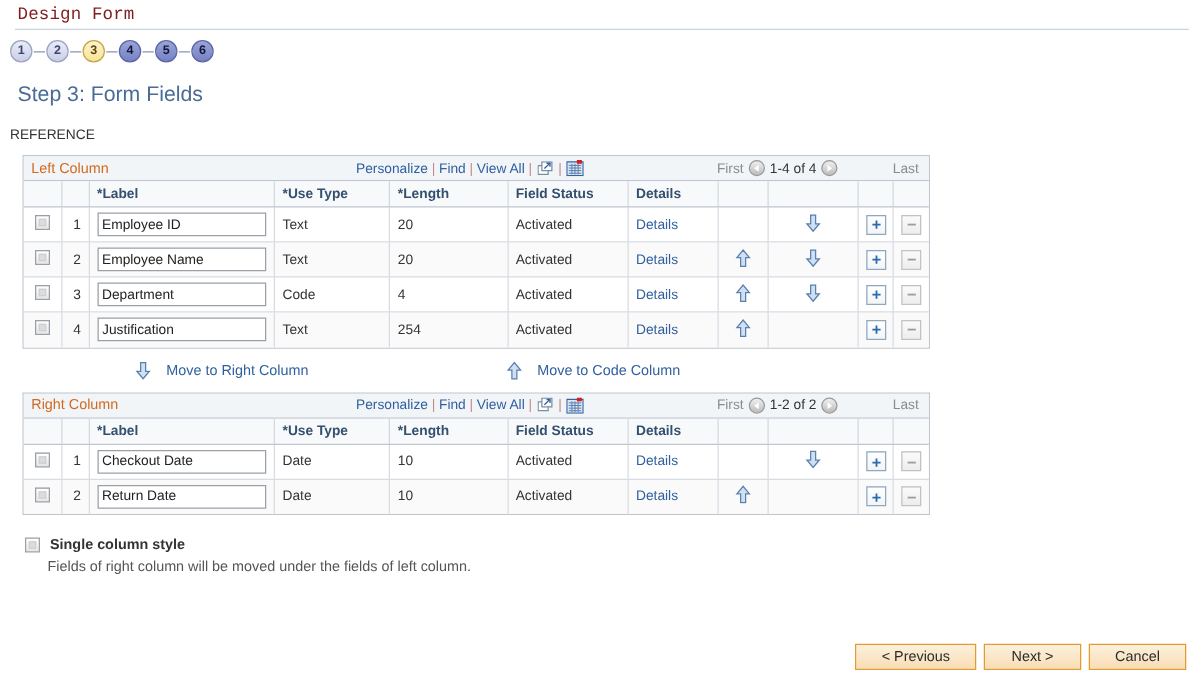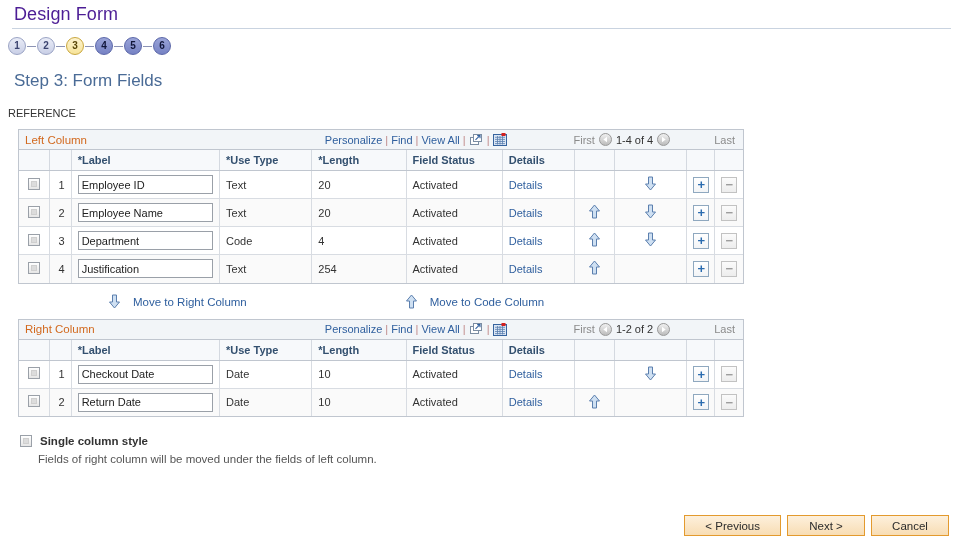--- a/index.html
+++ b/index.html
@@ -16,23 +16,23 @@
     color: #333333;
     overflow: hidden;
     position: relative;
   }
 
   
   .page-title-wrap {
     padding: 4px 0 0 14px;
   }
   .page-title {
-    font-size: 18px;
-    color: #4c1d95;
-    font-family: Liberation Sans, sans-serif;
+    font-size: 14px;
+    color: #7f1d1d;
+    font-family: Liberation Mono, monospace;
     letter-spacing: .1px;
   }
   .title-rule {
     margin: 3px 10px 0 12px;
     height: 1px;
     background: #c9d3e0;
     border: 0;
   }
 
   
@@ -114,20 +114,21 @@
     background: #ffffff;
   }
   .grid-header-bar {
     background: #f2f5f8;
     border-bottom: 1px solid #c0c6cf;
     height: 20px;
     display: flex;
     align-items: center;
     padding: 0 4px 0 6px;
     box-sizing: border-box;
+    gap: 40px;
   }
   .grid-caption {
     color: #d2691e;
     font-size: 11.5px;
     flex: 0 0 auto;
     white-space: nowrap;
   }
   .grid-bar-spacer { flex: 1 1 auto; }
   .grid-tools {
     display: flex;

